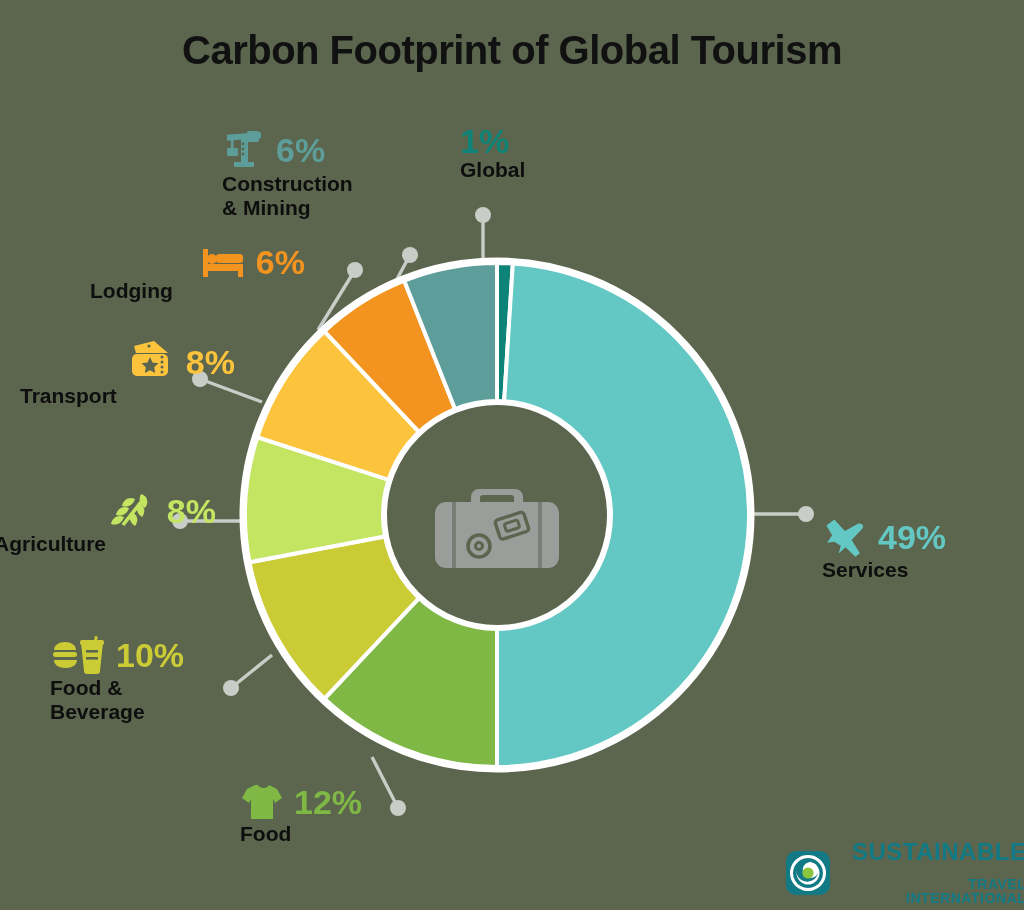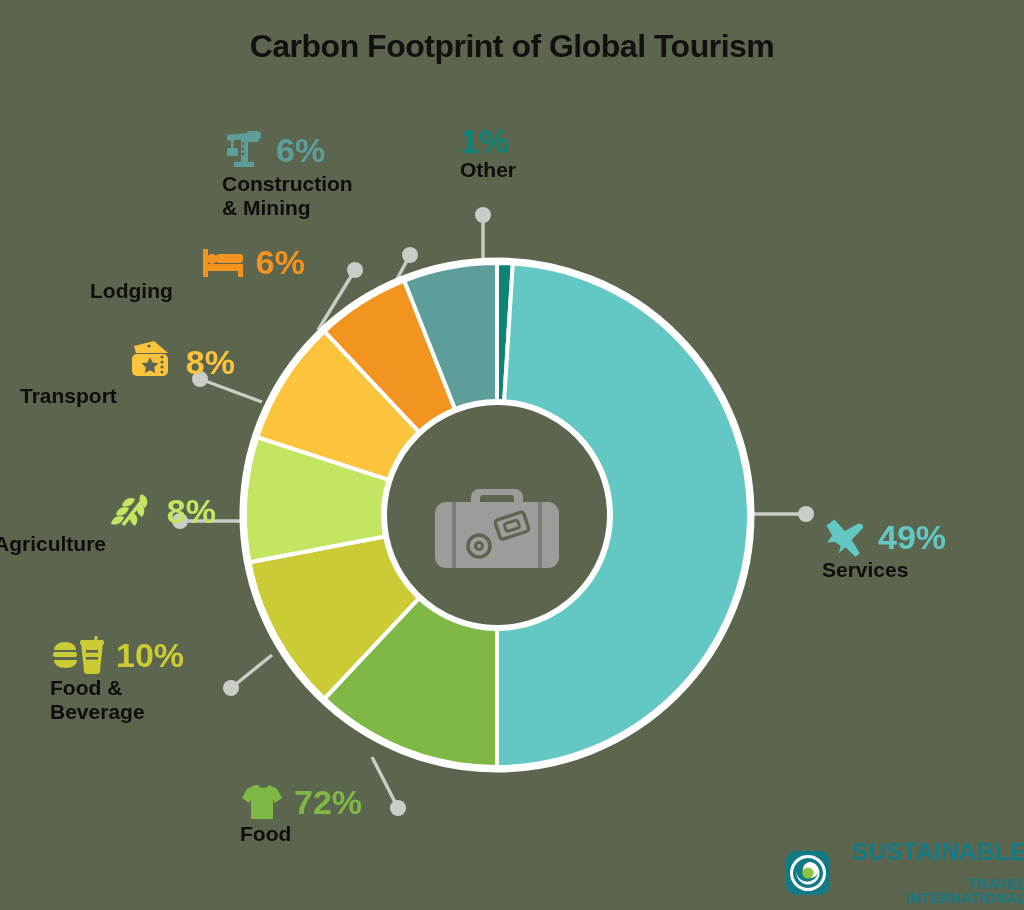--- a/index.html
+++ b/index.html
@@ -11,21 +11,21 @@
     position:relative;
   }
   #infographic{
     position:absolute;inset:0;
     width:1024px;height:910px;
   }
   .title{
     position:absolute;
     top:28px;left:0;width:1024px;
     text-align:center;
-    font-size:32px;
+    font-size:40px;
     font-weight:bold;
     color:#111111;
     letter-spacing:-0.5px;
   }
   .callout{position:absolute;}
   .callout .row{
     display:flex;align-items:center;gap:10px;
     white-space:nowrap;
   }
   .callout .pct{
@@ -131,21 +131,21 @@
       <span class="pct" style="color:#5e9e9a;">6%</span>
     </div>
     <div class="name">Construction
 &amp; Mining</div>
   </div>
 
   <div class="callout align-left" style="left:460px;top:124px;">
     <div class="row">
       <span class="pct" style="color:#0e8377;">1%</span>
     </div>
-    <div class="name">Other</div>
+    <div class="name">Global</div>
   </div>
 
   <div class="callout align-right" style="left:90px;top:245px;width:215px;">
     <div class="row">
       <span class="ico">
         <svg width="46" height="34" viewBox="0 0 46 34">
           <g fill="#f2941f">
             <rect x="3" y="4" width="5" height="26"></rect>
             <rect x="3" y="19" width="40" height="7"></rect>
             <rect x="38" y="24" width="5" height="8"></rect>
@@ -223,21 +223,21 @@
 Beverage</div>
   </div>
 
   <div class="callout align-left" style="left:240px;top:782px;">
     <div class="row">
       <span class="ico">
         <svg width="44" height="40" viewBox="0 0 44 40">
           <path d="M15 3 L7 7 L2 16 L9 21 L11 17 L11 37 h22 V17 l2 4 7 -5 -5 -9 -8 -4 c-2 4 -9 4 -11 0 Z" fill="#7fb844"></path>
         </svg>
       </span>
-      <span class="pct" style="color:#7fb844;">72%</span>
+      <span class="pct" style="color:#7fb844;">12%</span>
     </div>
     <div class="name">Food</div>
   </div>
 
   <div class="callout align-left" style="left:822px;top:516px;">
     <div class="row">
       <span class="ico">
         <svg width="46" height="42" viewBox="0 0 46 42">
           <path d="M6 9 L10 5 L22 15 L34 6 c3 -2 7 1 5 4 L30 23 L40 35 L36 39 L25 31 L19 38 L20 30 L13 27 L6 29 L10 21 L3 12 Z" fill="#63c8c4" transform="rotate(8 22 21)"></path>
         </svg>

